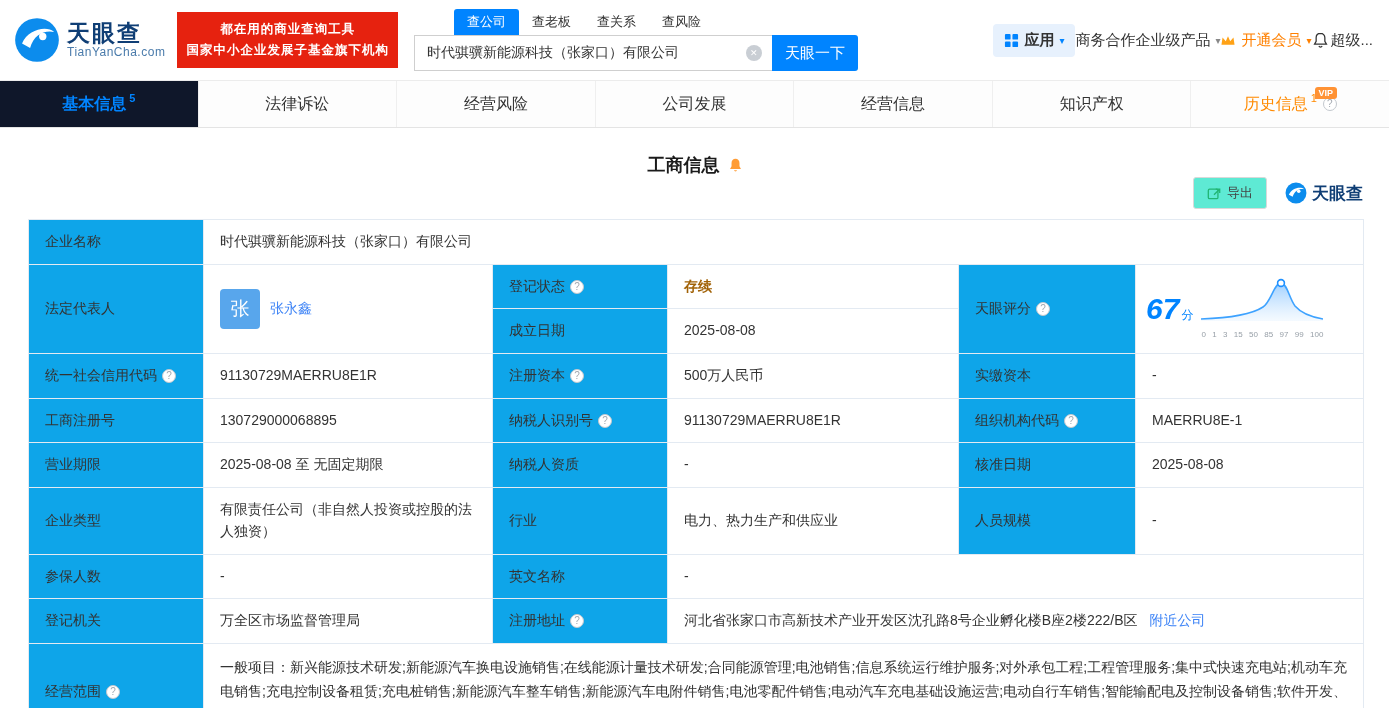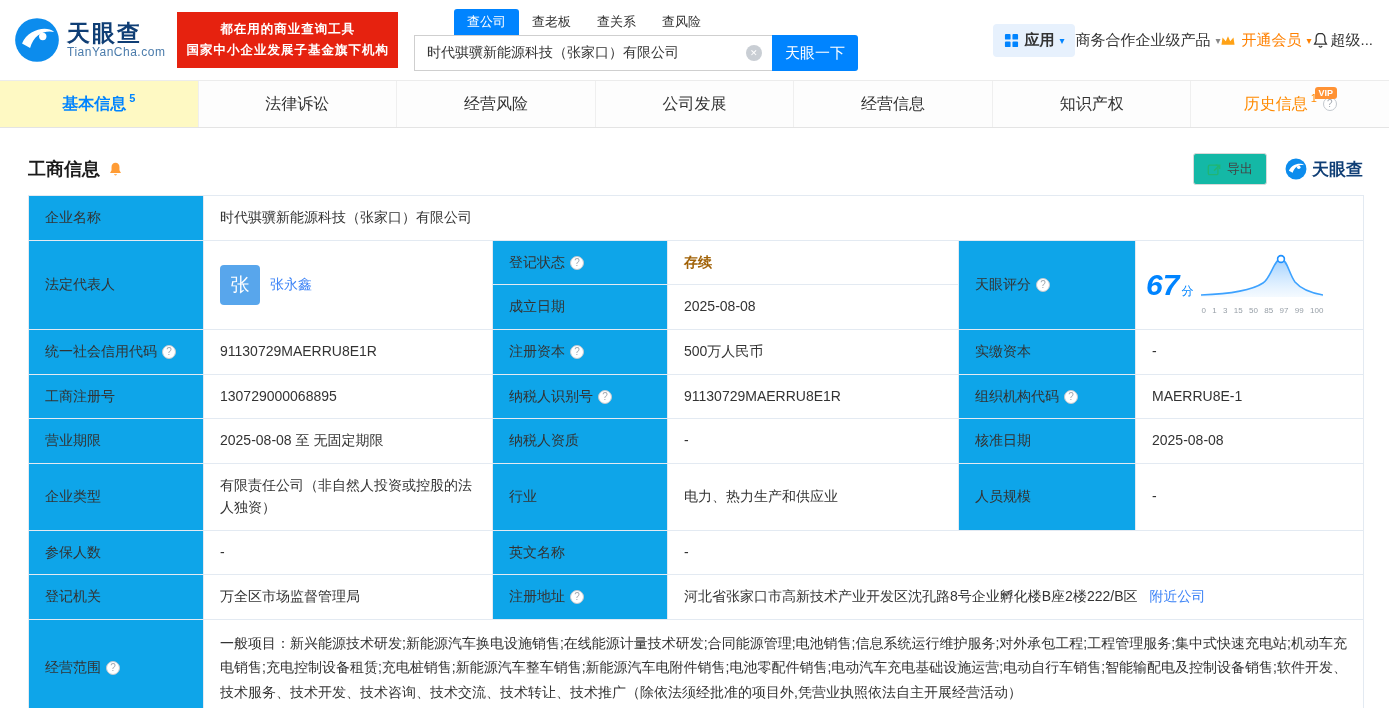--- a/index.html
+++ b/index.html
@@ -29,33 +29,33 @@
   .menu-item { cursor: pointer; display: flex; align-items: center; gap: 5px; }
   .apps { background: #e7f1fd; padding: 7px 11px; border-radius: 4px; font-weight: bold; }
   .caret { font-size: 10px; color: #0084ff; }
   .caret.gray { color: #888; }
   .caret.orange { color: #ff8000; }
   .vip-menu { color: #ff8000; }
   
   .nav { display: flex; height: 48px; border-top: 1px solid #ececec; border-bottom: 1px solid #e4e4e4; background: #fdfdfd; }
   .ntab { flex: 1; display: flex; align-items: center; justify-content: center; font-size: 16px; color: #333; border-left: 1px solid #efefef; cursor: pointer; position: relative; }
   .ntab:first-child { border-left: none; }
-  .ntab.active { color: #0084ff; font-weight: bold; background: #fef9c3; }
+  .ntab.active { color: #0084ff; font-weight: bold; background: #0f172a; }
   .ntab.history { color: #ff8a00; }
   sup.badge { font-size: 11px; position: relative; top: -6px; margin-left: 3px; }
   .badge-blue { color: #0084ff; }
   .badge-orange { color: #ff8a00; }
   .vip-tag { position: absolute; top: 6px; right: 52px; background: #ff9234; color: #fff; font-size: 9px; font-weight: bold; line-height: 12px; padding: 0 4px; border-radius: 3px 3px 3px 0; }
   .help { display: inline-block; width: 14px; height: 14px; line-height: 12px; text-align: center; border: 1px solid #c3c8ce; border-radius: 50%; color: #a2a8b0; font-size: 10px; margin-left: 5px; vertical-align: 1px; background: #fff; }
   .ntab .help { margin-left: 6px; }
   
-  .section-head { display: flex; align-items: center; margin: 25px 26px 10px 28px; }
+  .section-head { display: flex; align-items: center; margin: 25px 26px 10px 28px; flex-direction: column; }
   .sec-title { font-size: 18px; font-weight: bold; color: #1b1b1b; display: flex; align-items: center; gap: 7px; }
   .head-right { margin-left: auto; display: flex; align-items: center; gap: 18px; }
-  .export-btn { display: flex; align-items: center; gap: 6px; border: 1px solid #d9d9d9; border-radius: 3px; padding: 6px 13px; font-size: 13px; color: #444; background: #14b8a6; cursor: pointer; font-family: inherit; }
+  .export-btn { display: flex; align-items: center; gap: 6px; border: 1px solid #d9d9d9; border-radius: 3px; padding: 6px 13px; font-size: 13px; color: #444; background: #5eead4; cursor: pointer; font-family: inherit; }
   .brand { display: flex; align-items: center; gap: 5px; font-size: 17px; font-weight: bold; color: #0f3e75; }
   
   table { border-collapse: collapse; margin: 0 26px 0 28px; width: 1335px; table-layout: fixed; font-size: 14px; }
   td { border: 1px solid #e3eaf2; padding: 11px 16px; color: #333; line-height: 1.55; vertical-align: middle; word-break: break-all; }
   td.lbl { background: #0ea5e9; }
   .green { color: #a16207; font-weight: bold; }
   .link { color: #3b82f6; cursor: pointer; text-decoration: none; }
   .rep { display: flex; align-items: center; gap: 10px; }
   .avatar { width: 40px; height: 40px; background: #58a6ec; color: #fff; font-size: 19px; display: flex; align-items: center; justify-content: center; border-radius: 4px; flex: none; cursor: pointer; }
   .score-cell { padding: 6px 10px; }

